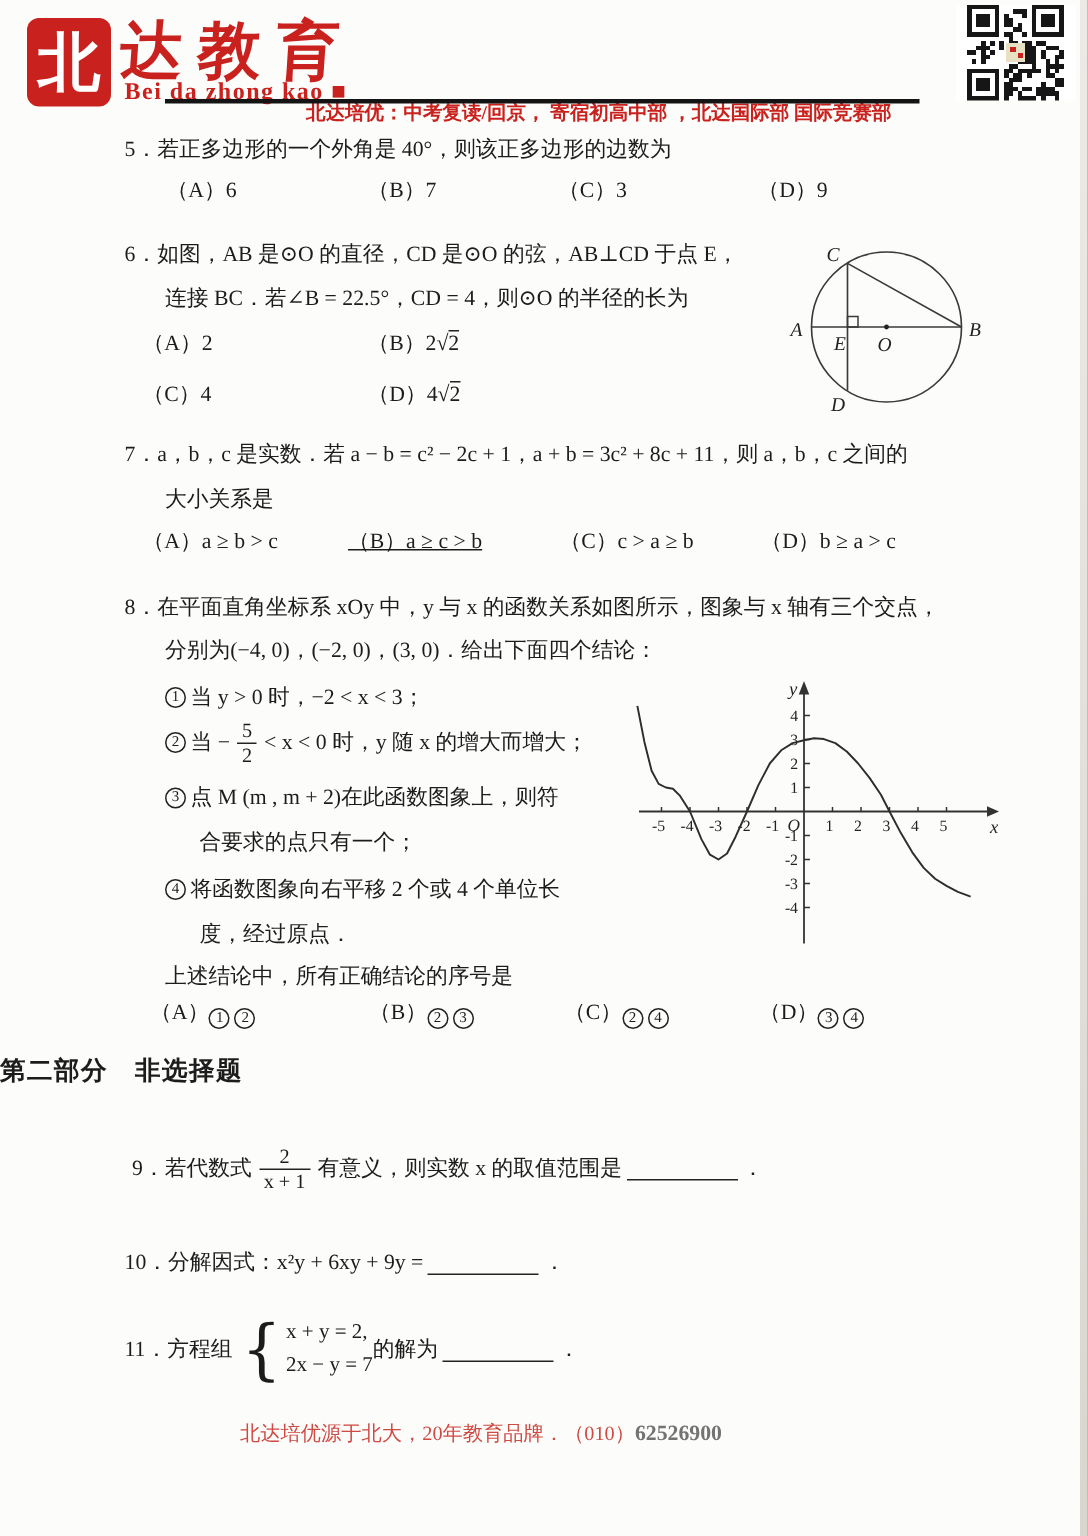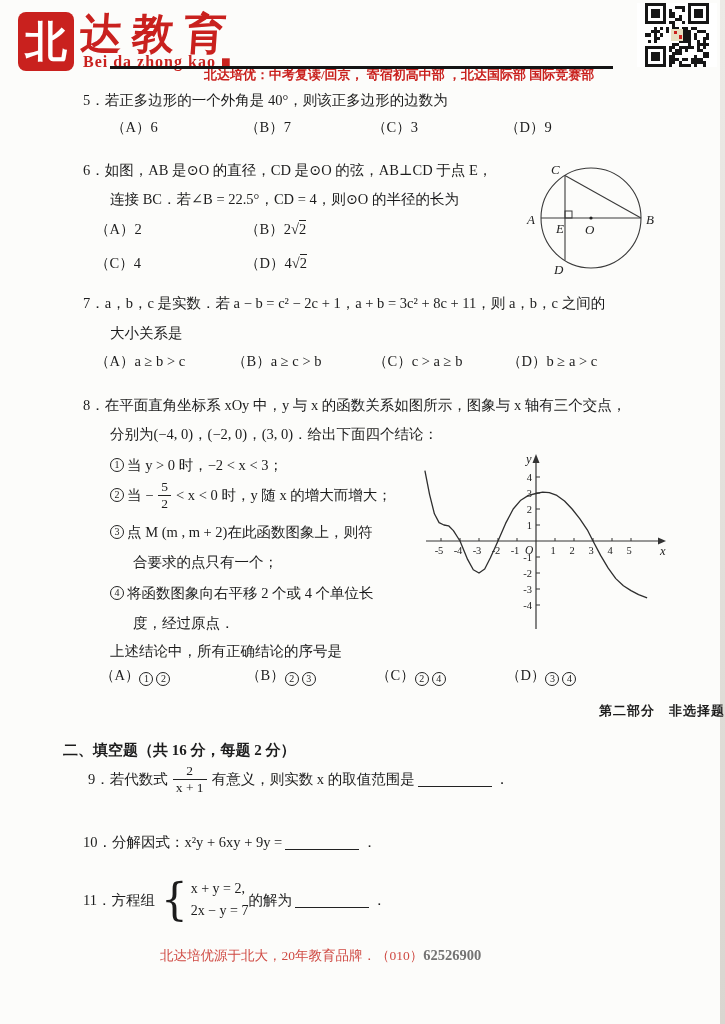--- a/index.html
+++ b/index.html
@@ -22,22 +22,22 @@
   .brand-sub { position:absolute; left:83px; top:53px; color:#c9211e; font-size:16px;
     font-weight:bold; letter-spacing:1px; }
   .slogan { position:absolute; left:204px; top:51px; color:#c9211e; font-size:13px;
     font-weight:bold; white-space:nowrap;margin-top:15px; }
   .rule { position:absolute; left:110px; top:66px; width:503px; height:3px; background:#141414; }
   .qr { position:absolute; left:637px; top:3px; width:80px; height:64px; }
   
   .line { position:absolute; font-size:14.5px; line-height:1.4; white-space:nowrap; }
   .flexline { display:flex; align-items:center; }
   .bold { font-weight:bold; }
-  .part-heading { position:absolute; top:702px; left:0; width:100%; text-align:right;
-    font-weight:bold; font-size:13px; letter-spacing:1px; }
+  .part-heading { position:absolute; top:702px; left:0; width:100%; text-align:left;
+    font-weight:bold; font-size:17px; letter-spacing:1px; }
   
   .frac { display:inline-flex; flex-direction:column; align-items:center;
     font-size:13.5px; line-height:1.15; margin:0 5px; vertical-align:middle; }
   .frac .fn { padding:0 3px; }
   .frac .fd { border-top:1px solid #222; padding:0 3px; }
   .circ { display:inline-flex; width:14px; height:14px; border:1px solid #222;
     border-radius:50%; font-size:10px; align-items:center; justify-content:center;
     margin-right:3px; flex:0 0 auto; vertical-align:-2px; }
   .opt .circ { display:inline-flex; vertical-align:-2px; }
   .blank { display:inline-block; width:74px; border-bottom:1px solid #222; height:15px; margin:0 3px; }
@@ -226,21 +226,21 @@
     <text x="133" y="63" font-size="13" font-style="italic">B</text>
     <text x="38" y="13" font-size="13" font-style="italic">C</text>
     <text x="41" y="113" font-size="13" font-style="italic">D</text>
     <text x="43" y="72" font-size="13" font-style="italic">E</text>
     <text x="72" y="73" font-size="13" font-style="italic">O</text>
   </svg>
 
   <div class="line" style="left:83px;  top:293px;">7．a，b，c 是实数．若 a − b = c² − 2c + 1，a + b = 3c² + 8c + 11，则 a，b，c 之间的</div>
   <div class="line" style="left:110px; top:323px;font-family:Liberation Serif, serif;">大小关系是</div>
   <div class="line" style="left:95px;  top:351px;">（A）a ≥ b &gt; c</div>
-  <div class="line" style="left:232px; top:351px;">（B）a ≥ c &gt; b</div>
+  <div class="line" style="left:232px; top:351px;text-decoration:underline;">（B）a ≥ c &gt; b</div>
   <div class="line" style="left:373px; top:351px;">（C）c &gt; a ≥ b</div>
   <div class="line" style="left:507px; top:351px;">（D）b ≥ a &gt; c</div>
 
   <div class="line" style="left:83px;  top:395px;">8．在平面直角坐标系 xOy 中，y 与 x 的函数关系如图所示，图象与 x 轴有三个交点，</div>
   <div class="line" style="left:110px; top:424px;">分别为(−4, 0)，(−2, 0)，(3, 0)．给出下面四个结论：</div>
 
   <div class="line flexline" style="left:110px; top:455px;">
     <span class="circ">1</span>
     <span>当 y &gt; 0 时，−2 &lt; x &lt; 3；</span>
   </div>
@@ -311,21 +311,20 @@
       <text x="136" y="49.5" font-size="10.5" text-anchor="end">3</text>
       <line x1="140" y1="30" x2="144" y2="30" stroke="#333" stroke-width="1"></line>
       <text x="136" y="33.5" font-size="10.5" text-anchor="end">4</text>
       <text x="264" y="108" font-size="12.5" font-style="italic">x</text>
       <text x="130" y="16" font-size="12.5" font-style="italic">y</text>
       <text x="129" y="107" font-size="11.5" font-style="italic">O</text>
       <path d="M28.9 23.6 L33.6 47.6 L38.4 66.8 L43.1 75.6 L47.9 78.0 L52.6 78.8 L57.4 83.6 L64.0 94.0 L71.6 112.4 L77.3 122.8 L83.0 126.0 L88.7 122.0 L94.4 110.8 L102.0 94.0 L109.6 76.4 L117.2 62.0 L124.8 53.2 L132.4 48.4 L140.0 46.5 L146.7 45.2 L153.3 45.7 L160.9 48.4 L168.5 54.0 L176.1 62.0 L183.7 71.6 L191.3 82.8 L197.0 94.0 L204.6 108.4 L212.2 121.2 L219.8 131.6 L227.4 138.8 L235.0 143.6 L242.6 147.6 L251.1 150.8" fill="none" stroke="#2e2e2e" stroke-width="1.3" stroke-linejoin="round"></path>
     </svg>
 
   <div class="part-heading">第二部分　非选择题</div>
-  <div class="line bold" style="left:63px; top:740px; font-size:15px;">二、填空题（共 16 分，每题 2 分）</div>
 
   <div class="line flexline" style="left:88px; top:763px;">
     <span>9．若代数式</span>
     <span class="frac">
         <span class="fn">2</span>
         <span class="fd">x + 1</span>
       </span>
     <span>有意义，则实数 x 的取值范围是</span>
     <span class="blank"></span>
     <span>．</span>

